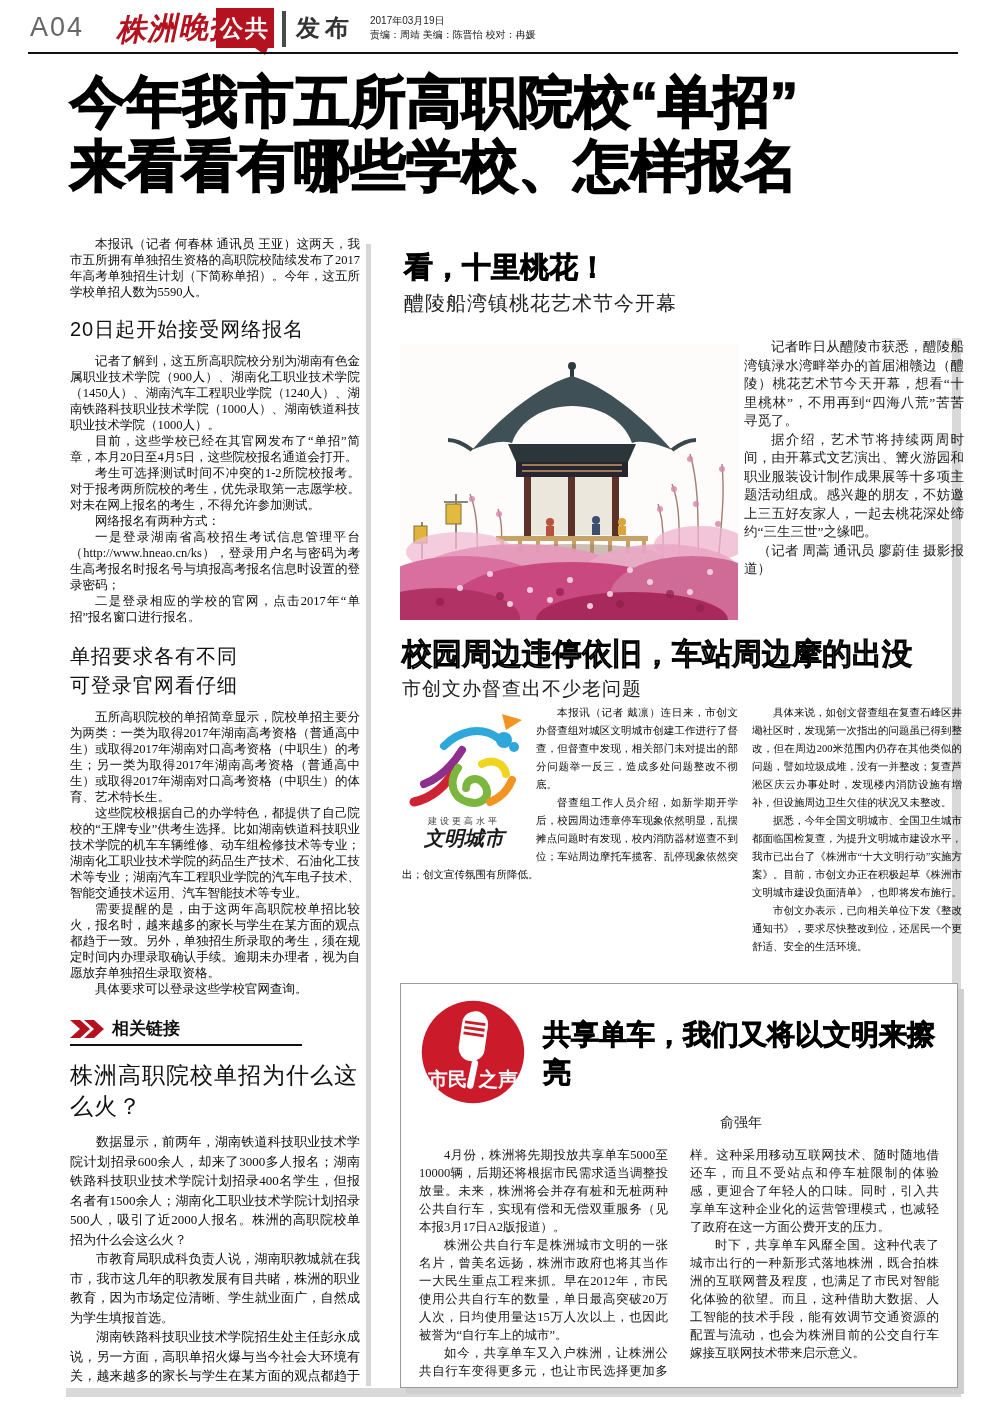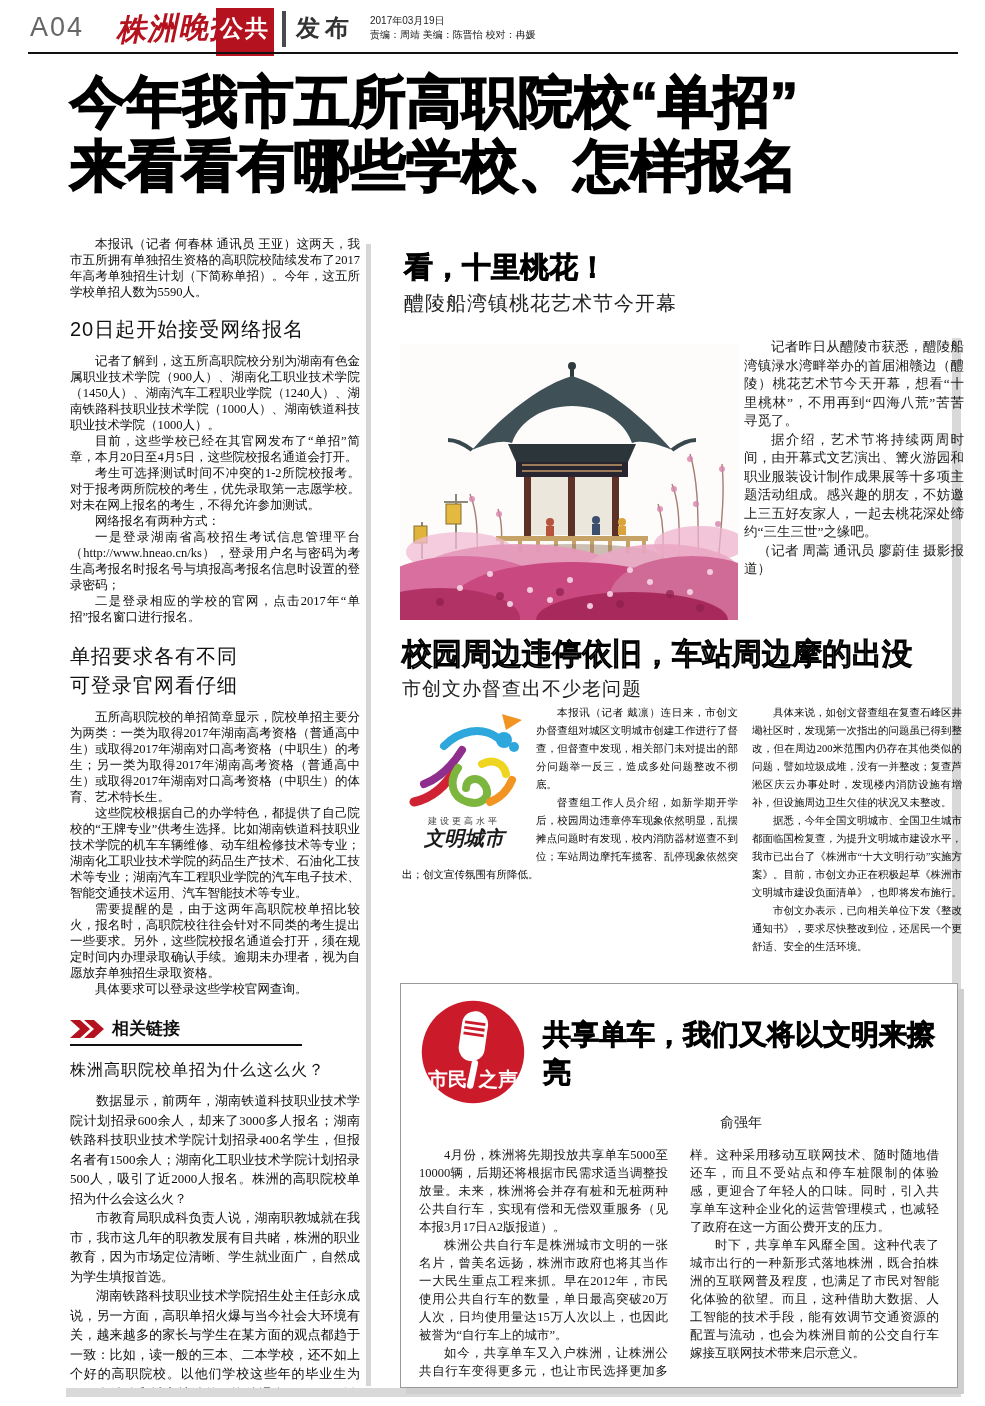--- a/index.html
+++ b/index.html
@@ -4,21 +4,21 @@
 <style>
   html,body{margin:0;padding:0;background:#ffffff;}
   .page{position:relative;width:985px;height:1406px;background:#fff;overflow:hidden;
         font-family:"Liberation Serif","DejaVu Serif",serif;color:#111;}
   
   .masthead{position:absolute;left:28px;top:6px;width:930px;height:44px;}
   .pageno{position:absolute;left:2px;top:6px;font-size:27px;color:#666;letter-spacing:2px;
           font-family:"Liberation Sans",sans-serif;}
   .paperlogo{position:absolute;left:88px;top:2px;font-size:30px;font-weight:bold;font-style:italic;
              color:#b5121f;letter-spacing:1px;transform:rotate(-2deg);}
-  .secbadge{position:absolute;left:188px;top:2px;width:58px;height:48px;background:#b5121f;color:#fff;
+  .secbadge{position:absolute;left:188px;top:2px;width:58px;height:40px;background:#b5121f;color:#fff;
             font-family:"Liberation Sans",sans-serif;font-weight:bold;font-size:23px;line-height:40px;
             text-align:center;letter-spacing:2px;}
   .secbadge:after{content:"";position:absolute;right:6px;top:40px;border:7px solid transparent;
                   border-top-color:#b5121f;border-right-width:3px;border-left-width:10px;}
   .seprule{position:absolute;left:254px;top:5px;width:4px;height:36px;background:#4a4a4a;}
   .edition{position:absolute;left:268px;top:6px;font-size:24px;font-weight:bold;color:#333;
            font-family:"Liberation Sans",sans-serif;letter-spacing:5px;}
   .mastmeta{position:absolute;left:342px;top:8px;font-size:10px;color:#222;line-height:14px;
             font-family:"Liberation Sans",sans-serif;}
   .topline{position:absolute;left:28px;top:52px;width:930px;height:2px;background:#111;}
@@ -29,21 +29,21 @@
   
   .leftcol{position:absolute;left:70px;top:236px;width:290px;height:1152px;overflow:hidden;}
   .leftcol p{margin:0;font-size:12.5px;line-height:16px;text-align:justify;text-indent:2em;color:#0c0c0c;}
   .subhead{font-family:Liberation Sans, sans-serif;font-weight:400;font-size:20px;letter-spacing:1px;
            color:#111;margin:16px 0 10px 0;}
   .subhead2{margin:18px 0 2px 0;}
   .subhead3{margin:2px 0 10px 0;}
   .related-head{margin-top:20px;border-bottom:2px solid #111;width:232px;padding-bottom:4px;
                 display:flex;align-items:center;gap:6px;}
   .related-head .lbl{font-family:"Liberation Sans",sans-serif;font-weight:bold;font-size:17px;color:#111;}
-  .related-title{font-size:16px;letter-spacing:1px;margin:14px 0 10px 0;color:#111;}
+  .related-title{font-size:23px;letter-spacing:1px;margin:14px 0 10px 0;color:#111;}
   .kai{}
   .leftcol p.kai{font-size:13px;line-height:19.5px;}
   
   .coldivider{position:absolute;left:366px;top:244px;width:5px;height:1142px;background:#d6d6d6;}
   .shadow-right{position:absolute;left:952px;top:338px;width:9px;height:1050px;background:#d9d9d9;}
   .shadow-bottom{position:absolute;left:66px;top:1388px;width:895px;height:9px;background:#d9d9d9;}
   
   .peach-title{position:absolute;left:404px;top:248px;font-family:"Liberation Sans",sans-serif;
                font-weight:900;font-size:29px;color:#000;-webkit-text-stroke:0.8px #000;}
   .peach-sub{position:absolute;left:404px;top:290px;font-size:20px;color:#222;letter-spacing:1px;}
@@ -101,21 +101,21 @@
     <p>记者了解到，这五所高职院校分别为湖南有色金属职业技术学院（900人）、湖南化工职业技术学院（1450人）、湖南汽车工程职业学院（1240人）、湖南铁路科技职业技术学院（1000人）、湖南铁道科技职业技术学院（1000人）。</p>
     <p>目前，这些学校已经在其官网发布了“单招”简章，本月20日至4月5日，这些院校报名通道会打开。</p>
     <p>考生可选择测试时间不冲突的1-2所院校报考。对于报考两所院校的考生，优先录取第一志愿学校。对未在网上报名的考生，不得允许参加测试。</p>
     <p>网络报名有两种方式：</p>
     <p>一是登录湖南省高校招生考试信息管理平台（http://www.hneao.cn/ks），登录用户名与密码为考生高考报名时报名号与填报高考报名信息时设置的登录密码；</p>
     <p>二是登录相应的学校的官网，点击2017年“单招”报名窗口进行报名。</p>
     <div class="subhead subhead2">单招要求各有不同</div>
     <div class="subhead subhead3">可登录官网看仔细</div>
     <p>五所高职院校的单招简章显示，院校单招主要分为两类：一类为取得2017年湖南高考资格（普通高中生）或取得2017年湖南对口高考资格（中职生）的考生；另一类为取得2017年湖南高考资格（普通高中生）或取得2017年湖南对口高考资格（中职生）的体育、艺术特长生。</p>
     <p>这些院校根据自己的办学特色，都提供了自己院校的“王牌专业”供考生选择。比如湖南铁道科技职业技术学院的机车车辆维修、动车组检修技术等专业；湖南化工职业技术学院的药品生产技术、石油化工技术等专业；湖南汽车工程职业学院的汽车电子技术、智能交通技术运用、汽车智能技术等专业。</p>
-    <p>需要提醒的是，由于这两年高职院校单招比较火，报名时，高职院校往往会针对不同类的考生提出一些要求。另外，这些院校报名通道会打开，须在规定时间内办理录取确认手续。逾期未办理者，视为自愿放弃单独招生录取资格。</p>
+    <p>需要提醒的是，由于这两年高职院校单招比较火，报名时，越来越多的家长与学生在某方面的观点都趋于一致。另外，单独招生所录取的考生，须在规定时间内办理录取确认手续。逾期未办理者，视为自愿放弃单独招生录取资格。</p>
     <p>具体要求可以登录这些学校官网查询。</p>
 
     <div class="related-head">
       <svg width="36" height="18" viewBox="0 0 36 18">
         <polygon points="0,0 10,0 20,9 10,18 0,18 10,9" fill="#b5121f"></polygon>
         <polygon points="14,0 24,0 34,9 24,18 14,18 24,9" fill="#b5121f"></polygon>
       </svg>
       <span class="lbl">相关链接</span>
     </div>
     <div class="related-title">株洲高职院校单招为什么这么火？</div>

